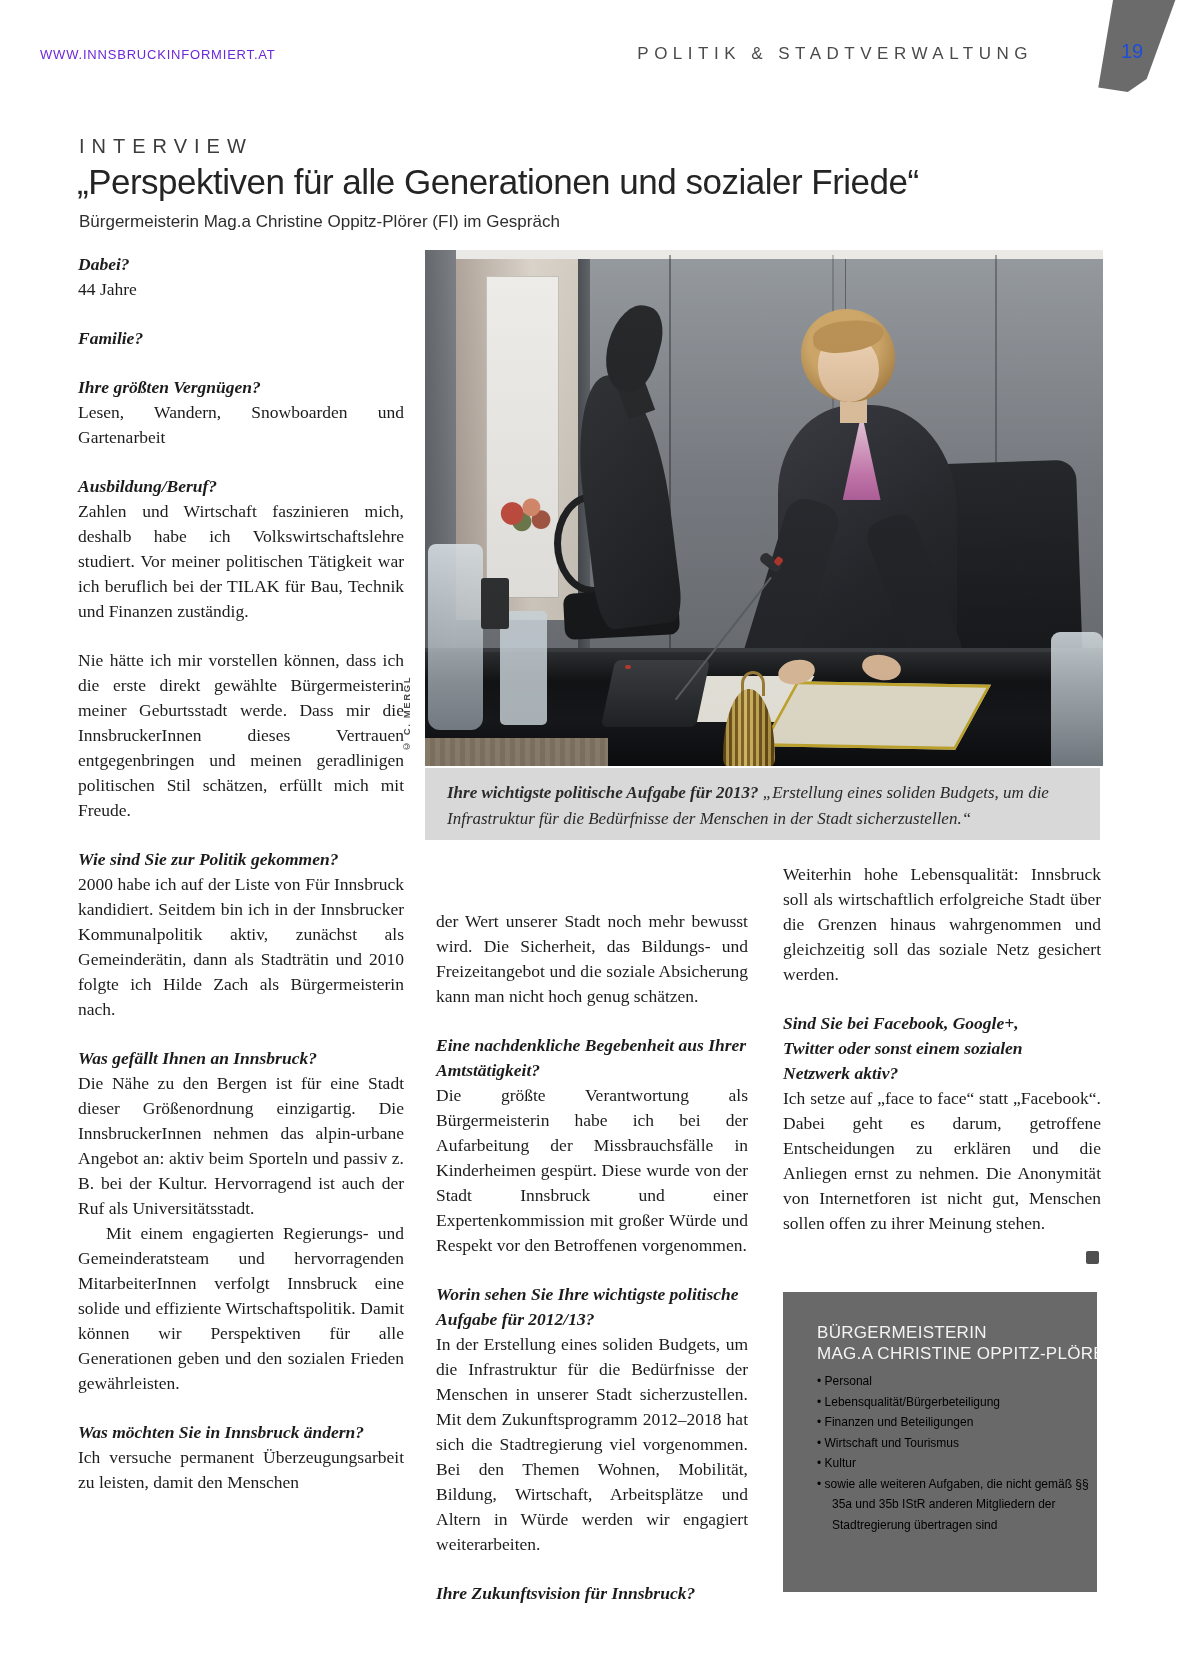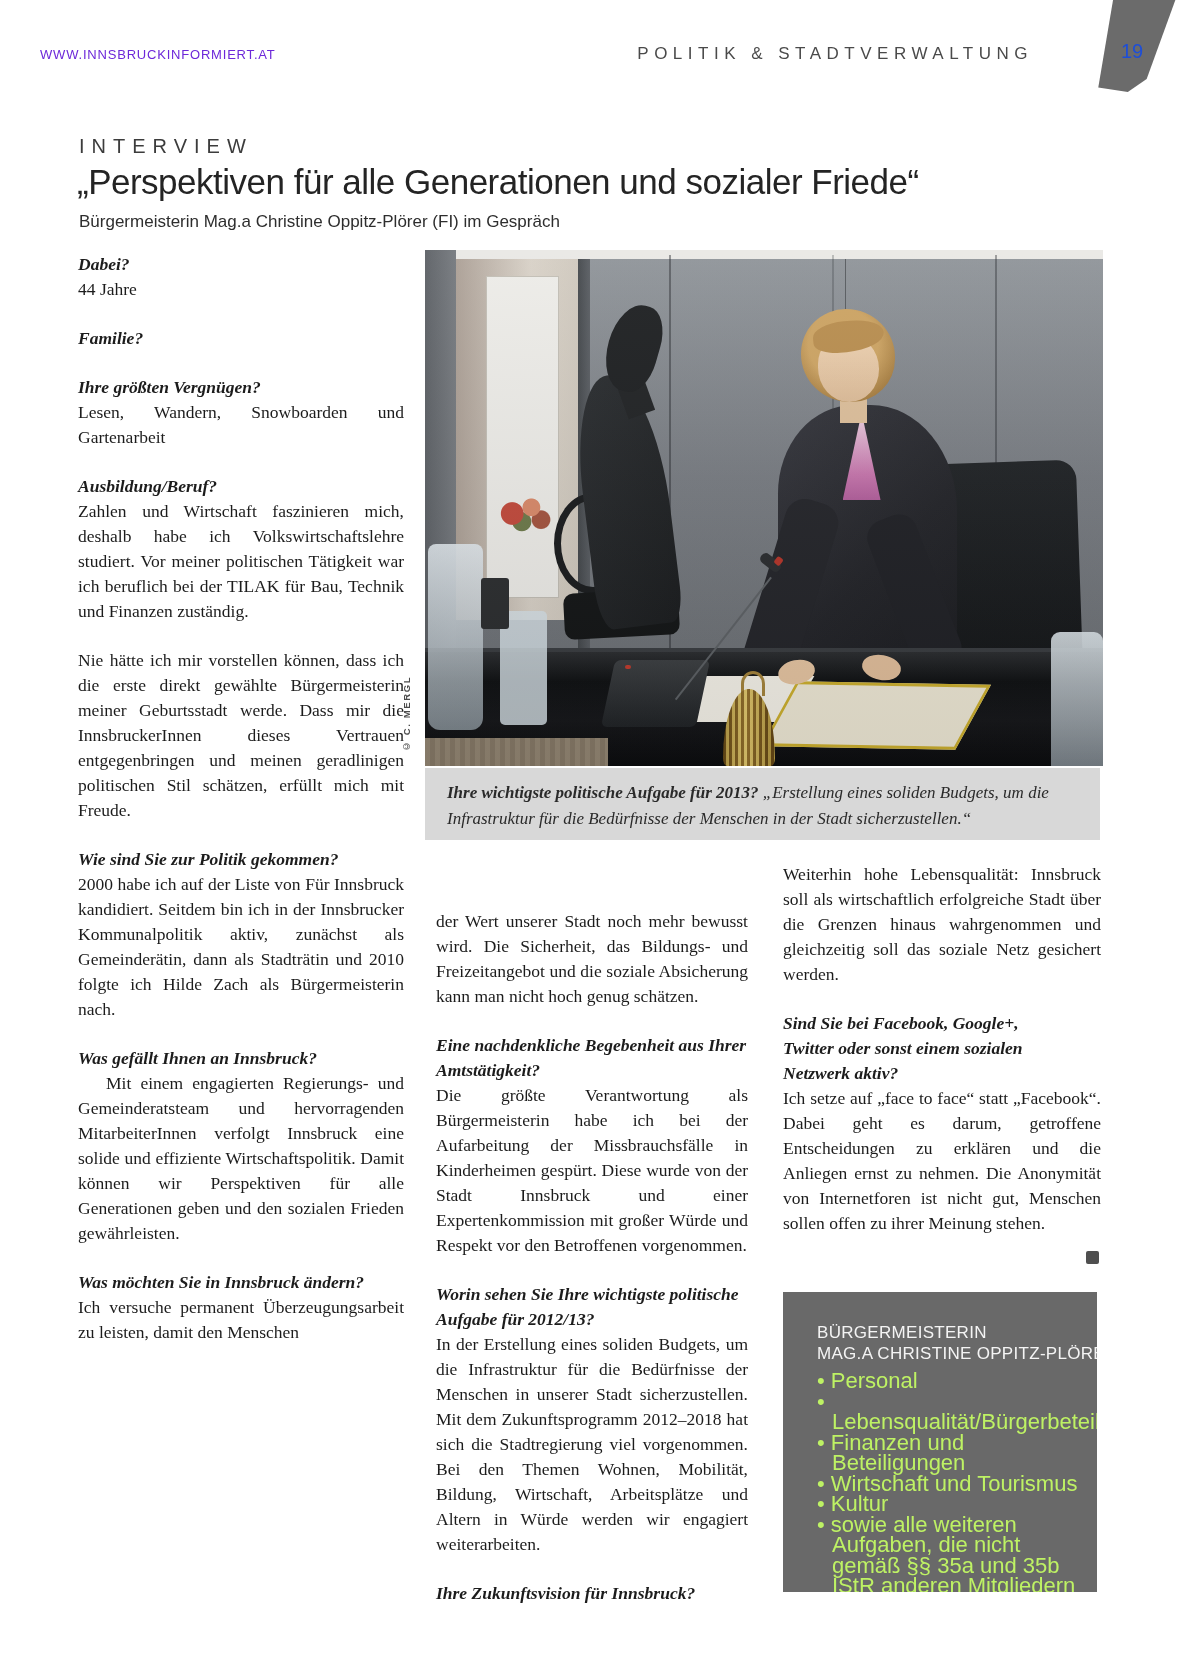--- a/index.html
+++ b/index.html
@@ -134,21 +134,21 @@
   .end-mark { left:1086px; top:1251px; width:13px; height:13px; background:#4f4f4f; border-radius:2px; }
 
   
   .infobox {
     left:783px; top:1292px; width:314px; height:300px; background:#696969;
     box-sizing:border-box; padding:30px 6px 0 34px; overflow:hidden;
     font-family:"Liberation Sans", sans-serif; color:#efefef;
   }
   .infobox .ib-title { font-size:17px; line-height:21px; letter-spacing:0.3px; white-space:nowrap; color:#f4f4f4; }
   .infobox ul { margin:7px 0 0 0; padding:0; list-style:none; }
-  .infobox li { font-size:22px; line-height:20.5px; padding-left:15px; text-indent:-15px; color:#bef264; }
+  .infobox li { font-size:12px; line-height:20.5px; padding-left:15px; text-indent:-15px; color:#000000; }
   .infobox li::before { content:"• "; }
 </style>
 </head>
 <body>
 
 <div class="page">
 
   <div class="abs site-url">WWW.INNSBRUCKINFORMIERT.AT</div>
   <div class="abs section-title">POLITIK &amp; STADTVERWALTUNG</div>
   <div class="abs page-tab"></div>
@@ -176,20 +176,21 @@
     </div>
     <div class="qa">
       <div class="a">Nie hätte ich mir vorstellen können, dass ich die erste direkt gewählte Bürgermeisterin meiner Geburtsstadt werde. Dass mir die InnsbruckerInnen dieses Vertrauen entgegenbringen und meinen geradlinigen politischen Stil schätzen, erfüllt mich mit Freude.</div>
     </div>
     <div class="qa">
       <div class="q">Wie sind Sie zur Politik gekommen?</div>
       <div class="a">2000 habe ich auf der Liste von Für Innsbruck kandidiert. Seitdem bin ich in der Innsbrucker Kommunalpolitik aktiv, zunächst als Gemeinderätin, dann als Stadträtin und 2010 folgte ich Hilde Zach als Bürgermeisterin nach.</div>
     </div>
     <div class="qa">
       <div class="q">Was gefällt Ihnen an Innsbruck?</div>
+      <div class="a">Die Nähe zu den Bergen ist für eine Stadt dieser Größenordnung einzigartig. Die InnsbruckerInnen nehmen das alpin-urbane Angebot an: aktiv beim Sporteln und passiv z. B. bei der Kultur. Hervorragend ist auch der Ruf als Universitätsstadt.</div>
       <div class="a a2">Mit einem engagierten Regierungs- und Gemeinderatsteam und hervorragenden MitarbeiterInnen verfolgt Innsbruck eine solide und effiziente Wirtschaftspolitik. Damit können wir Perspektiven für alle Generationen geben und den sozialen Frieden gewährleisten.</div>
     </div>
     <div class="qa">
       <div class="q">Was möchten Sie in Innsbruck ändern?</div>
       <div class="a">Ich versuche permanent Überzeugungsarbeit zu leisten, damit den Menschen</div>
     </div>
   </div>
 
   <div class="abs photo">
     <div class="ph-wall"></div>

